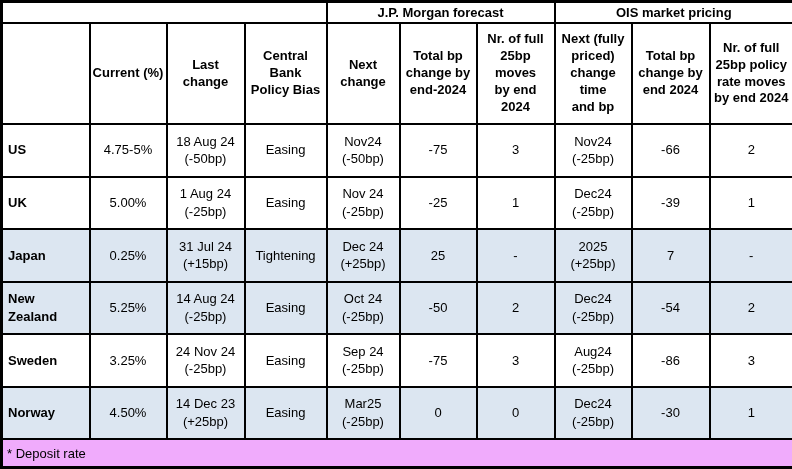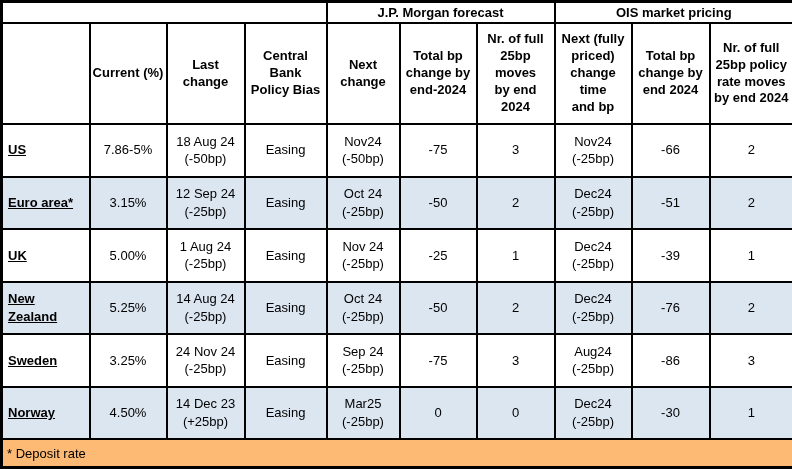--- a/index.html
+++ b/index.html
@@ -50,31 +50,30 @@
     text-align: center;
     vertical-align: middle;
     white-space: pre-line;
     line-height: 1.35;
     background: #ffffff;
   }
   tbody.data tr td.country {
     text-align: left;
     font-weight: bold;
     padding-left: 5px;
-    text-decoration: underline;
   }
   tbody.data tr.striped td { background: #dce6f1; }
   
   tr.footnote-row td {
     height: 17px;
     text-align: left;
     vertical-align: middle;
     font-weight: normal;
     padding-left: 4px;
-    background: #fdba74;
+    background: #f0abfc;
   }
 </style>
 </head>
 <body>
 
 <table class="policy-table">
   <colgroup>
     <col style="width:88px">
       <col style="width:77px">
       <col style="width:78px">
@@ -114,76 +113,76 @@
 end 2024</th>
       <th>Nr. of full
 25bp policy
 rate moves
 by end 2024</th>
     </tr>
   </thead>
   <tbody class="data">
     <tr>
       <td class="country">US</td>
-      <td>7.86-5%</td>
+      <td>4.75-5%</td>
       <td>18 Aug 24
 (-50bp)</td>
       <td>Easing</td>
       <td>Nov24
 (-50bp)</td>
       <td>-75</td>
       <td>3</td>
       <td>Nov24
 (-25bp)</td>
       <td>-66</td>
       <td>2</td>
     </tr>
-    <tr class="striped">
-      <td class="country">Euro area*</td>
-      <td>3.15%</td>
-      <td>12 Sep 24
-(-25bp)</td>
-      <td>Easing</td>
-      <td>Oct 24
-(-25bp)</td>
-      <td>-50</td>
-      <td>2</td>
-      <td>Dec24
-(-25bp)</td>
-      <td>-51</td>
-      <td>2</td>
-    </tr>
     <tr>
       <td class="country">UK</td>
       <td>5.00%</td>
       <td>1 Aug 24
 (-25bp)</td>
       <td>Easing</td>
       <td>Nov 24
 (-25bp)</td>
       <td>-25</td>
       <td>1</td>
       <td>Dec24
 (-25bp)</td>
       <td>-39</td>
       <td>1</td>
     </tr>
     <tr class="striped">
+      <td class="country">Japan</td>
+      <td>0.25%</td>
+      <td>31 Jul 24
+(+15bp)</td>
+      <td>Tightening</td>
+      <td>Dec 24
+(+25bp)</td>
+      <td>25</td>
+      <td>-</td>
+      <td>2025
+(+25bp)</td>
+      <td>7</td>
+      <td>-</td>
+    </tr>
+    <tr class="striped">
       <td class="country">New Zealand</td>
       <td>5.25%</td>
       <td>14 Aug 24
 (-25bp)</td>
       <td>Easing</td>
       <td>Oct 24
 (-25bp)</td>
       <td>-50</td>
       <td>2</td>
       <td>Dec24
 (-25bp)</td>
-      <td>-76</td>
+      <td>-54</td>
       <td>2</td>
     </tr>
     <tr>
       <td class="country">Sweden</td>
       <td>3.25%</td>
       <td>24 Nov 24
 (-25bp)</td>
       <td>Easing</td>
       <td>Sep 24
 (-25bp)</td>

